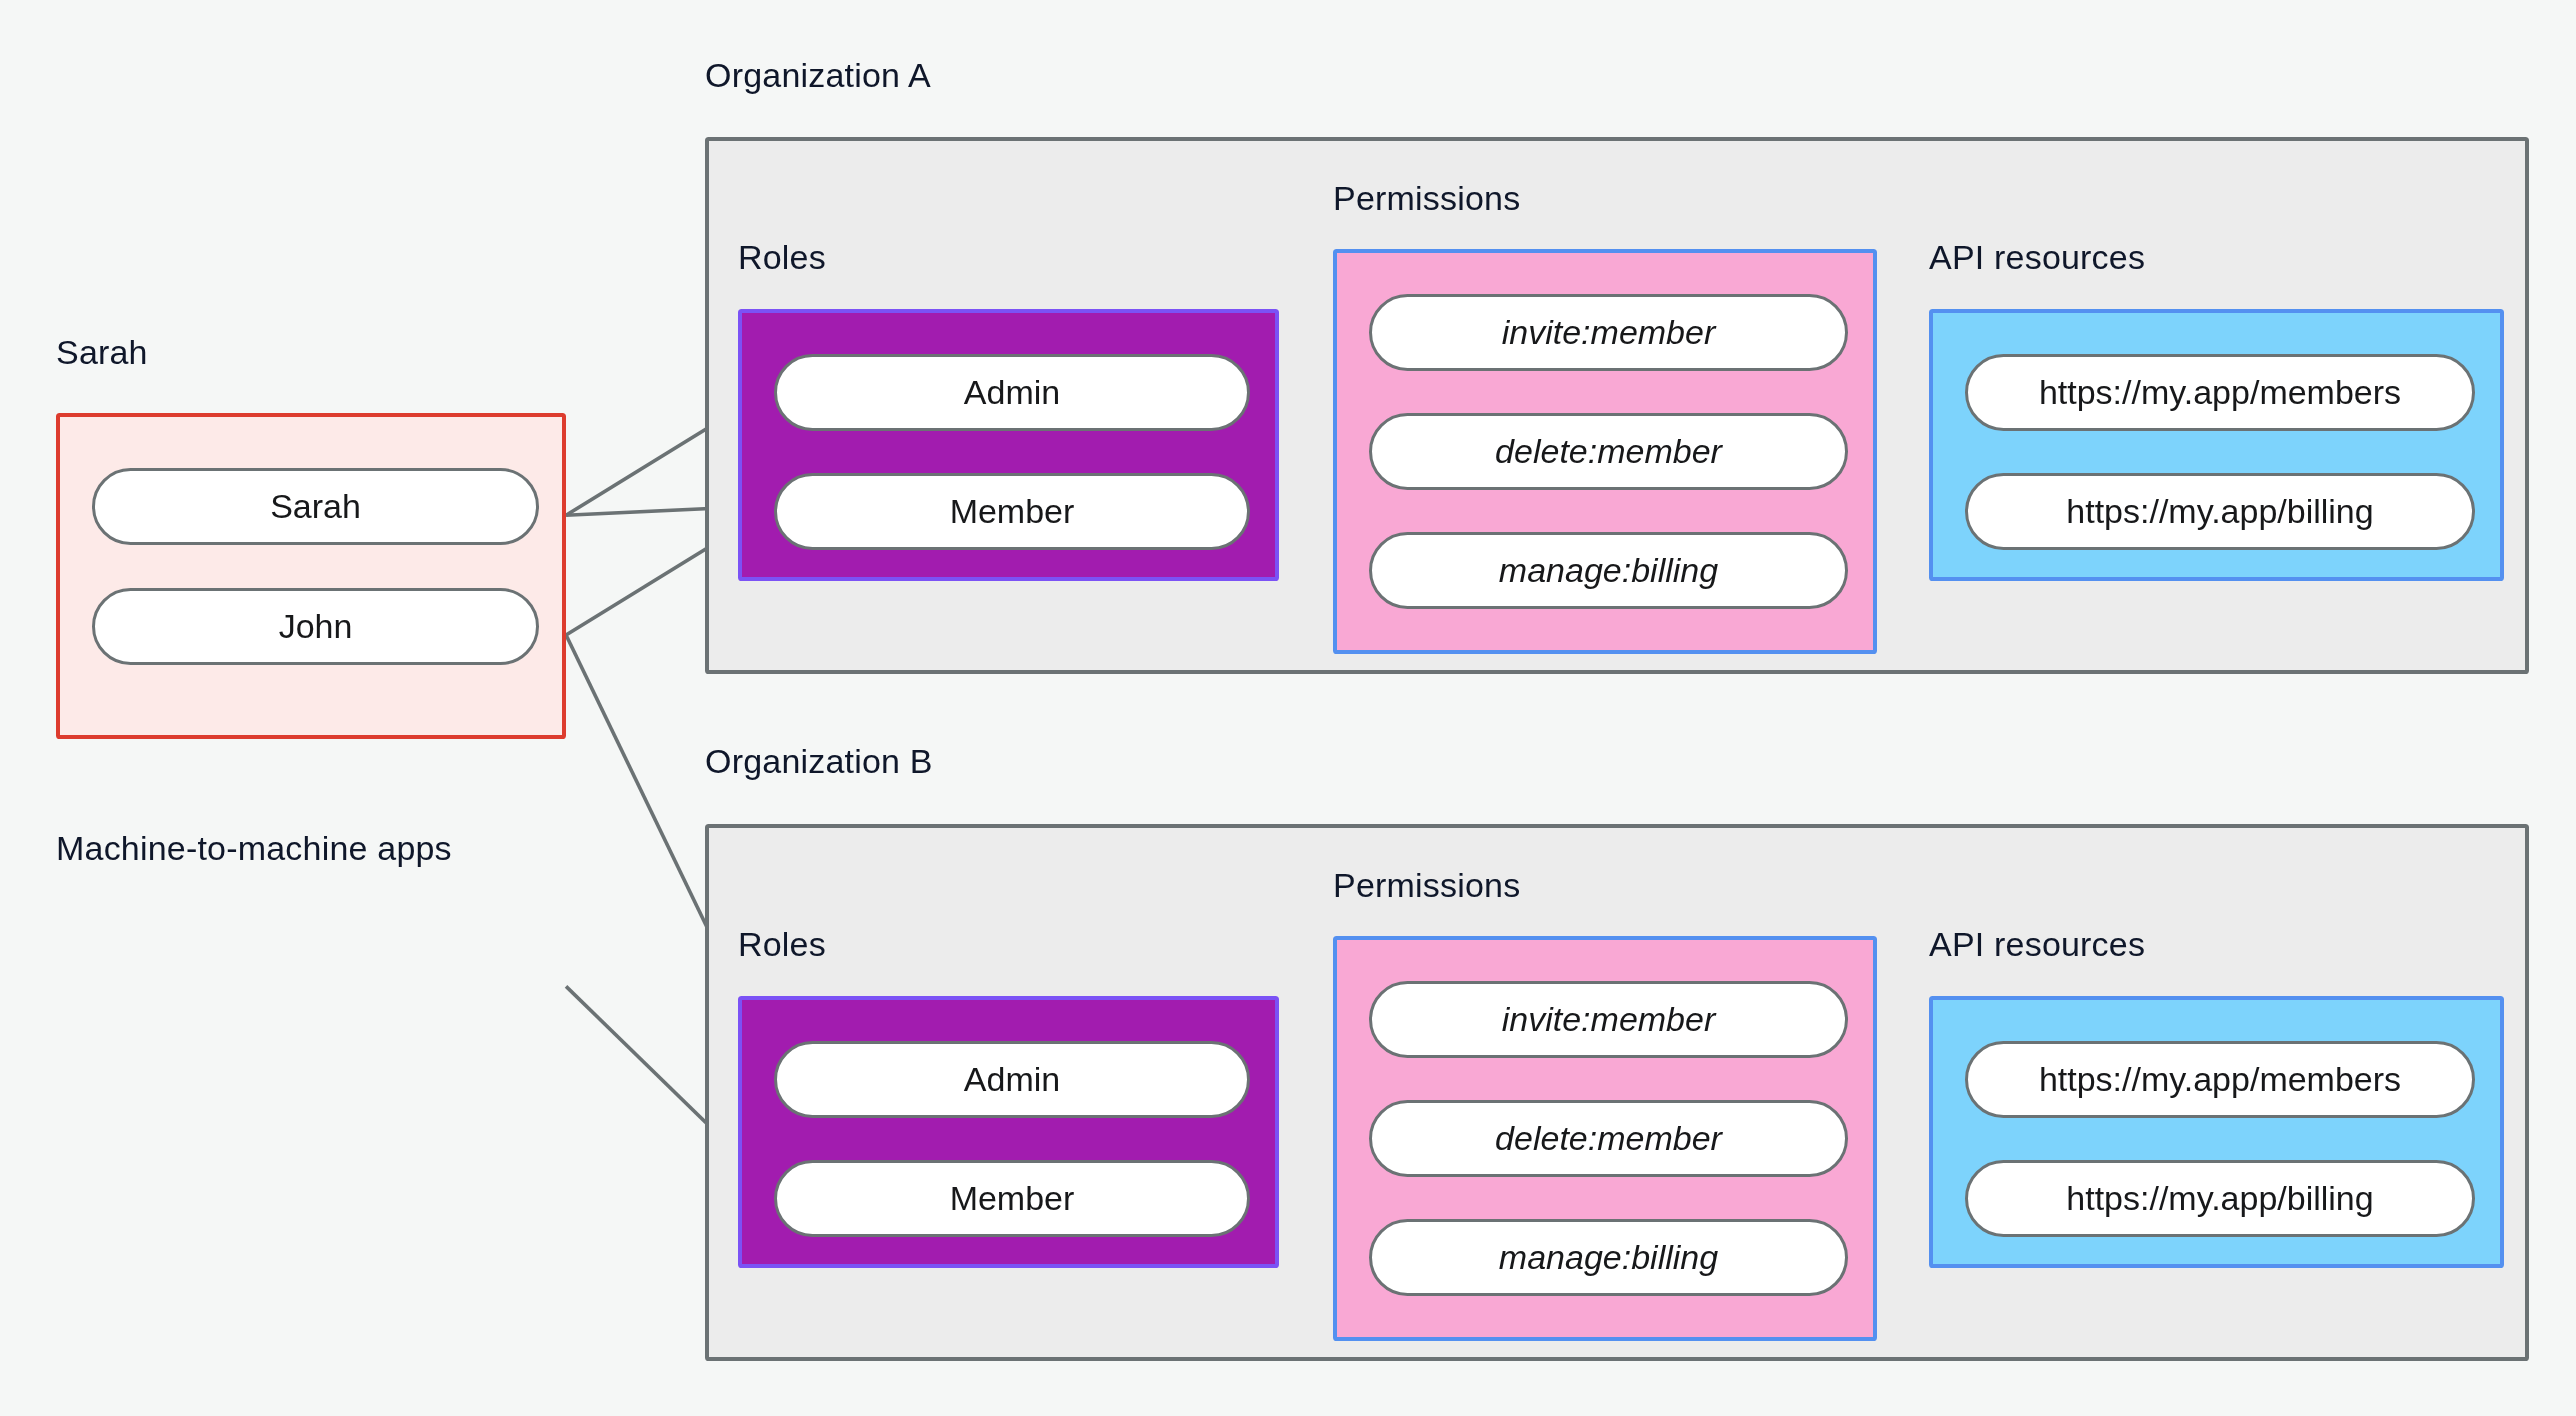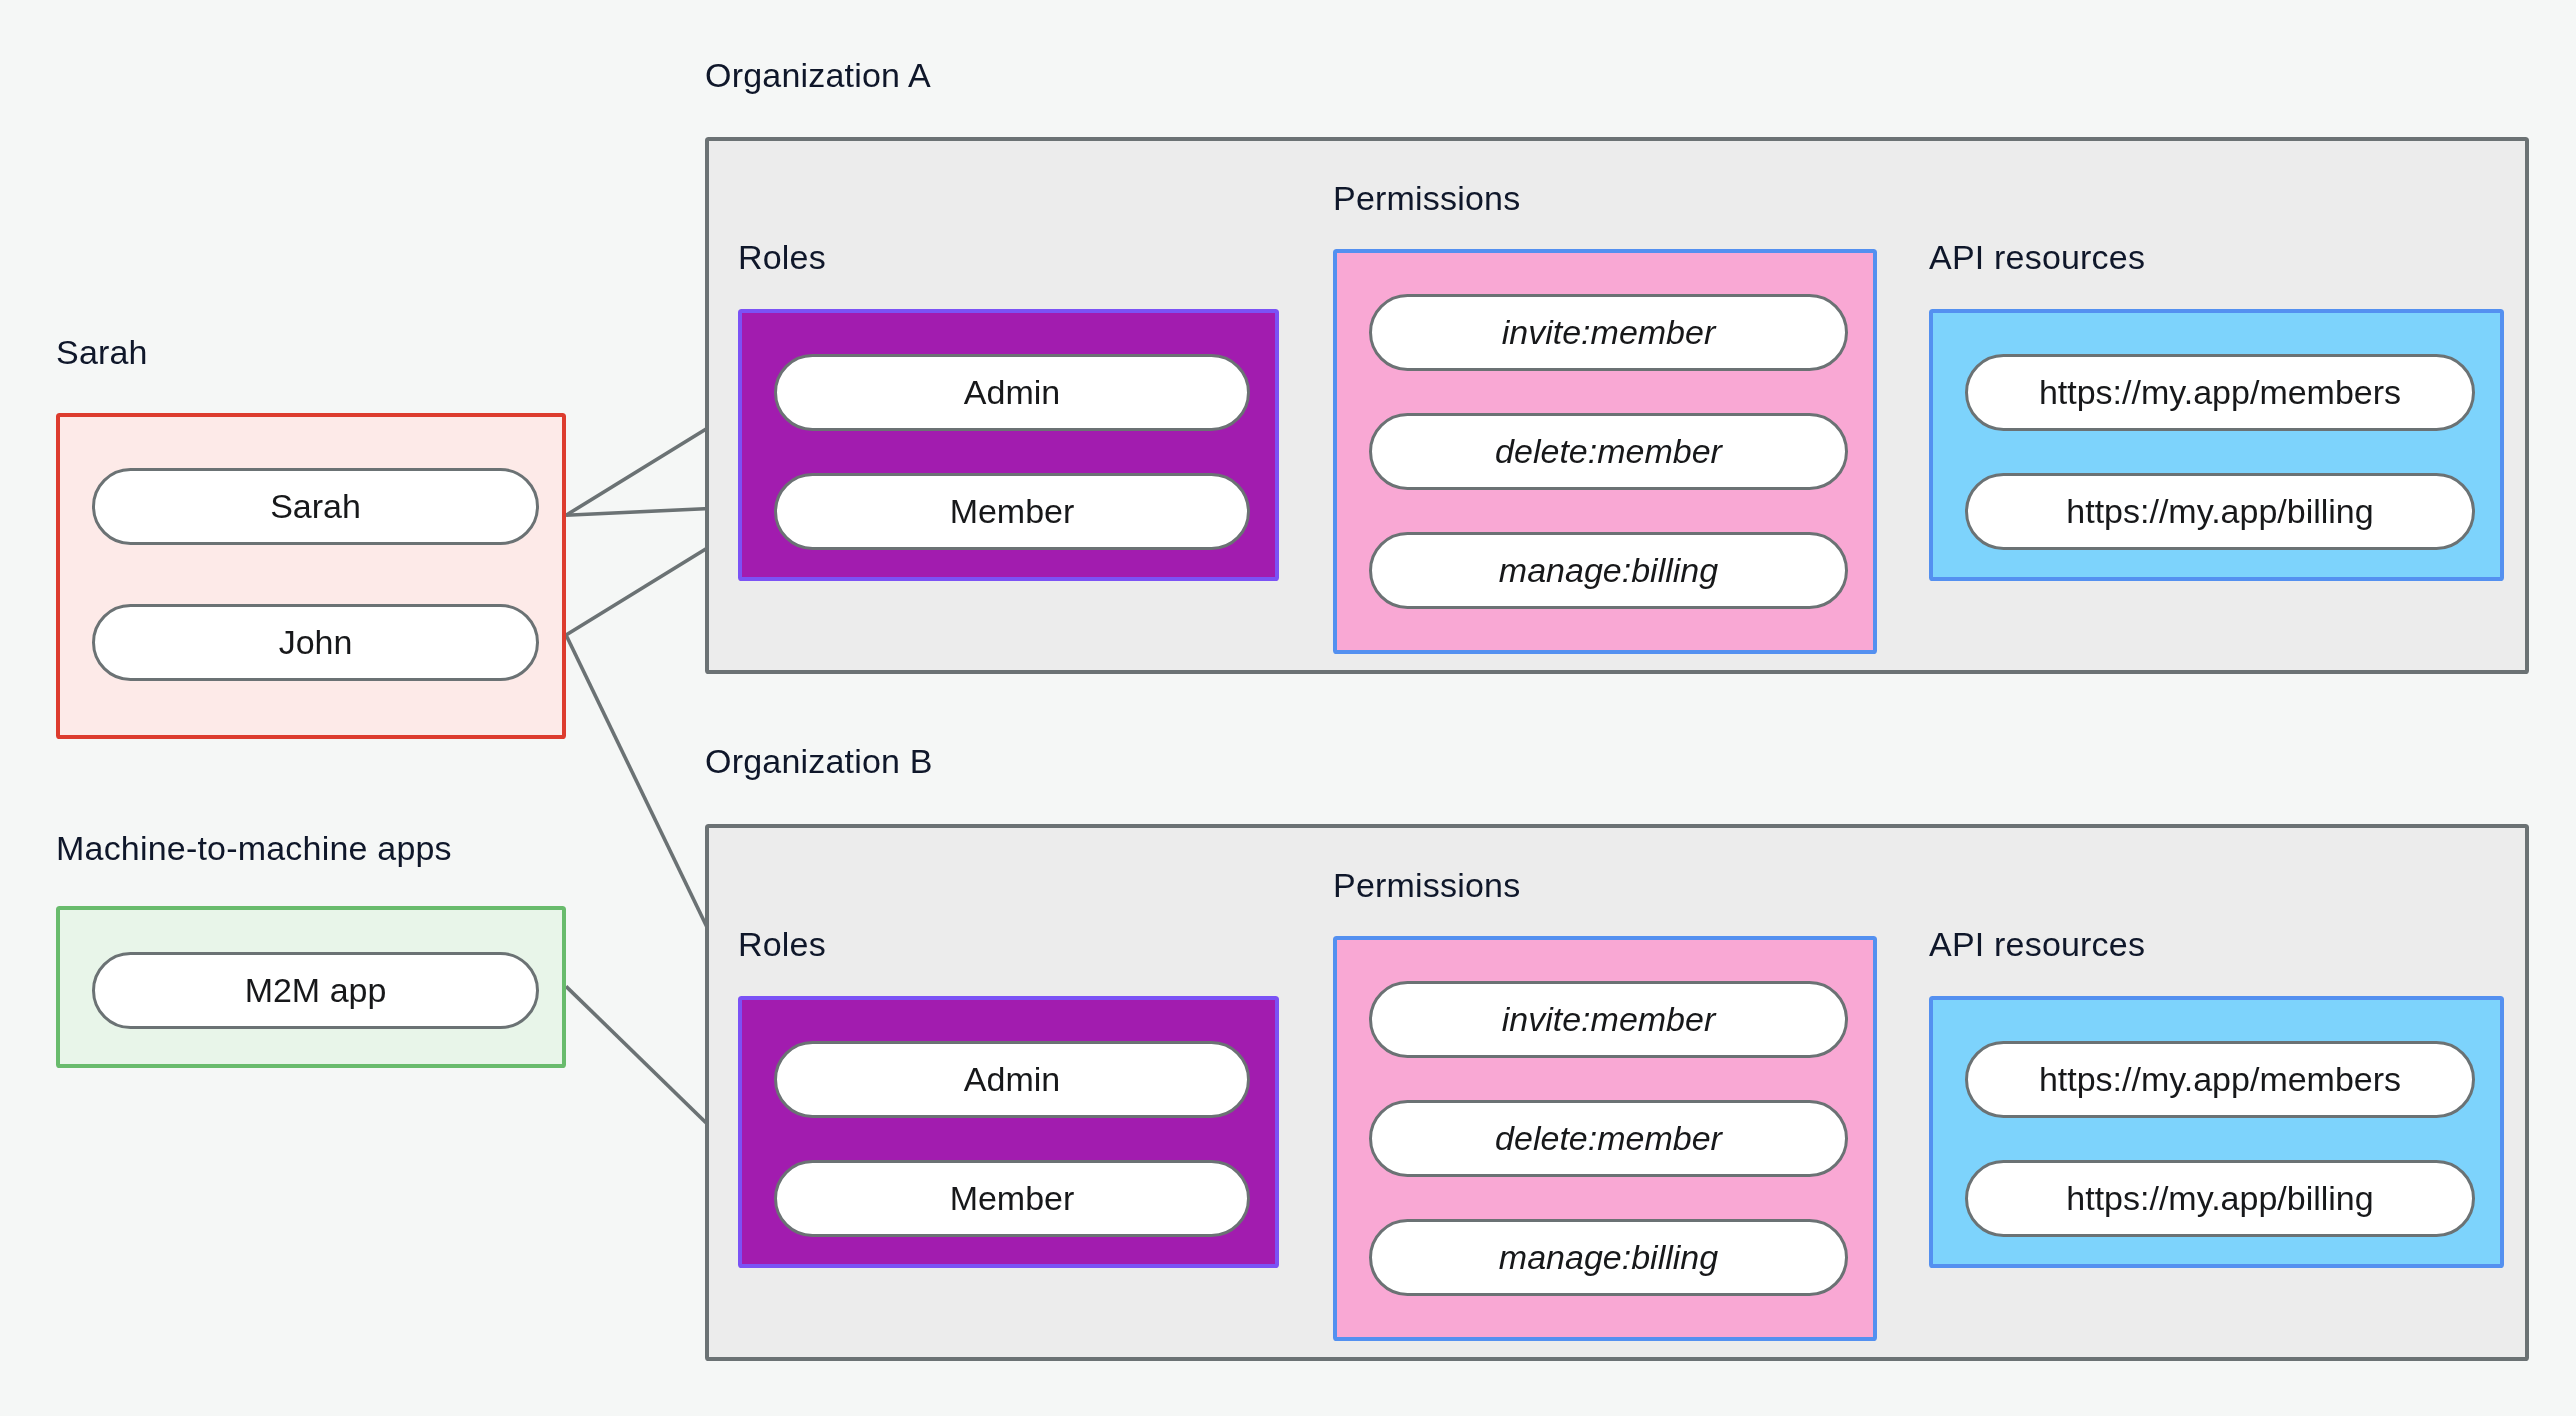--- a/index.html
+++ b/index.html
@@ -137,27 +137,24 @@
 
     <circle cx="2174" cy="428" r="11"></circle>
     <circle cx="2174" cy="561" r="11"></circle>
     <circle cx="2174" cy="1190" r="11"></circle>
     <circle cx="2174" cy="1323" r="11"></circle>
   </svg>
 
   <div class="group-label" style="left:56px; top:333px;">Sarah</div>
   <div class="box users" style="left:56px; top:413px; width:510px; height:326px;">
     <div class="pill" style="left:32px; top:51px; width:447px; height:77px;">Sarah</div>
-    <div class="pill" style="left:32px; top:171px; width:447px; height:77px;margin-top:16px;">John</div>
+    <div class="pill" style="left:32px; top:171px; width:447px; height:77px;">John</div>
   </div>
 
   <div class="group-label" style="left:56px; top:829px;text-align:center;">Machine-to-machine apps</div>
-  <div class="box m2m" style="left:56px; top:906px; width:510px; height:162px;">
-    <div class="pill" style="left:32px; top:42px; width:447px; height:77px;">M2M app</div>
-  </div>
 
   <div class="group-label" style="left:705px; top:56px;">Organization A</div>
   <div class="box org" style="left:705px; top:137px; width:1824px; height:537px;">
 
     <div class="group-label" style="left:29px; top:97px; font-size:34px;">Roles</div>
     <div class="box roles" style="left:29px; top:168px; width:541px; height:272px;">
       <div class="pill" style="left:32px; top:41px; width:476px; height:77px;">Admin</div>
       <div class="pill" style="left:32px; top:160px; width:476px; height:77px;">Member</div>
     </div>
 

